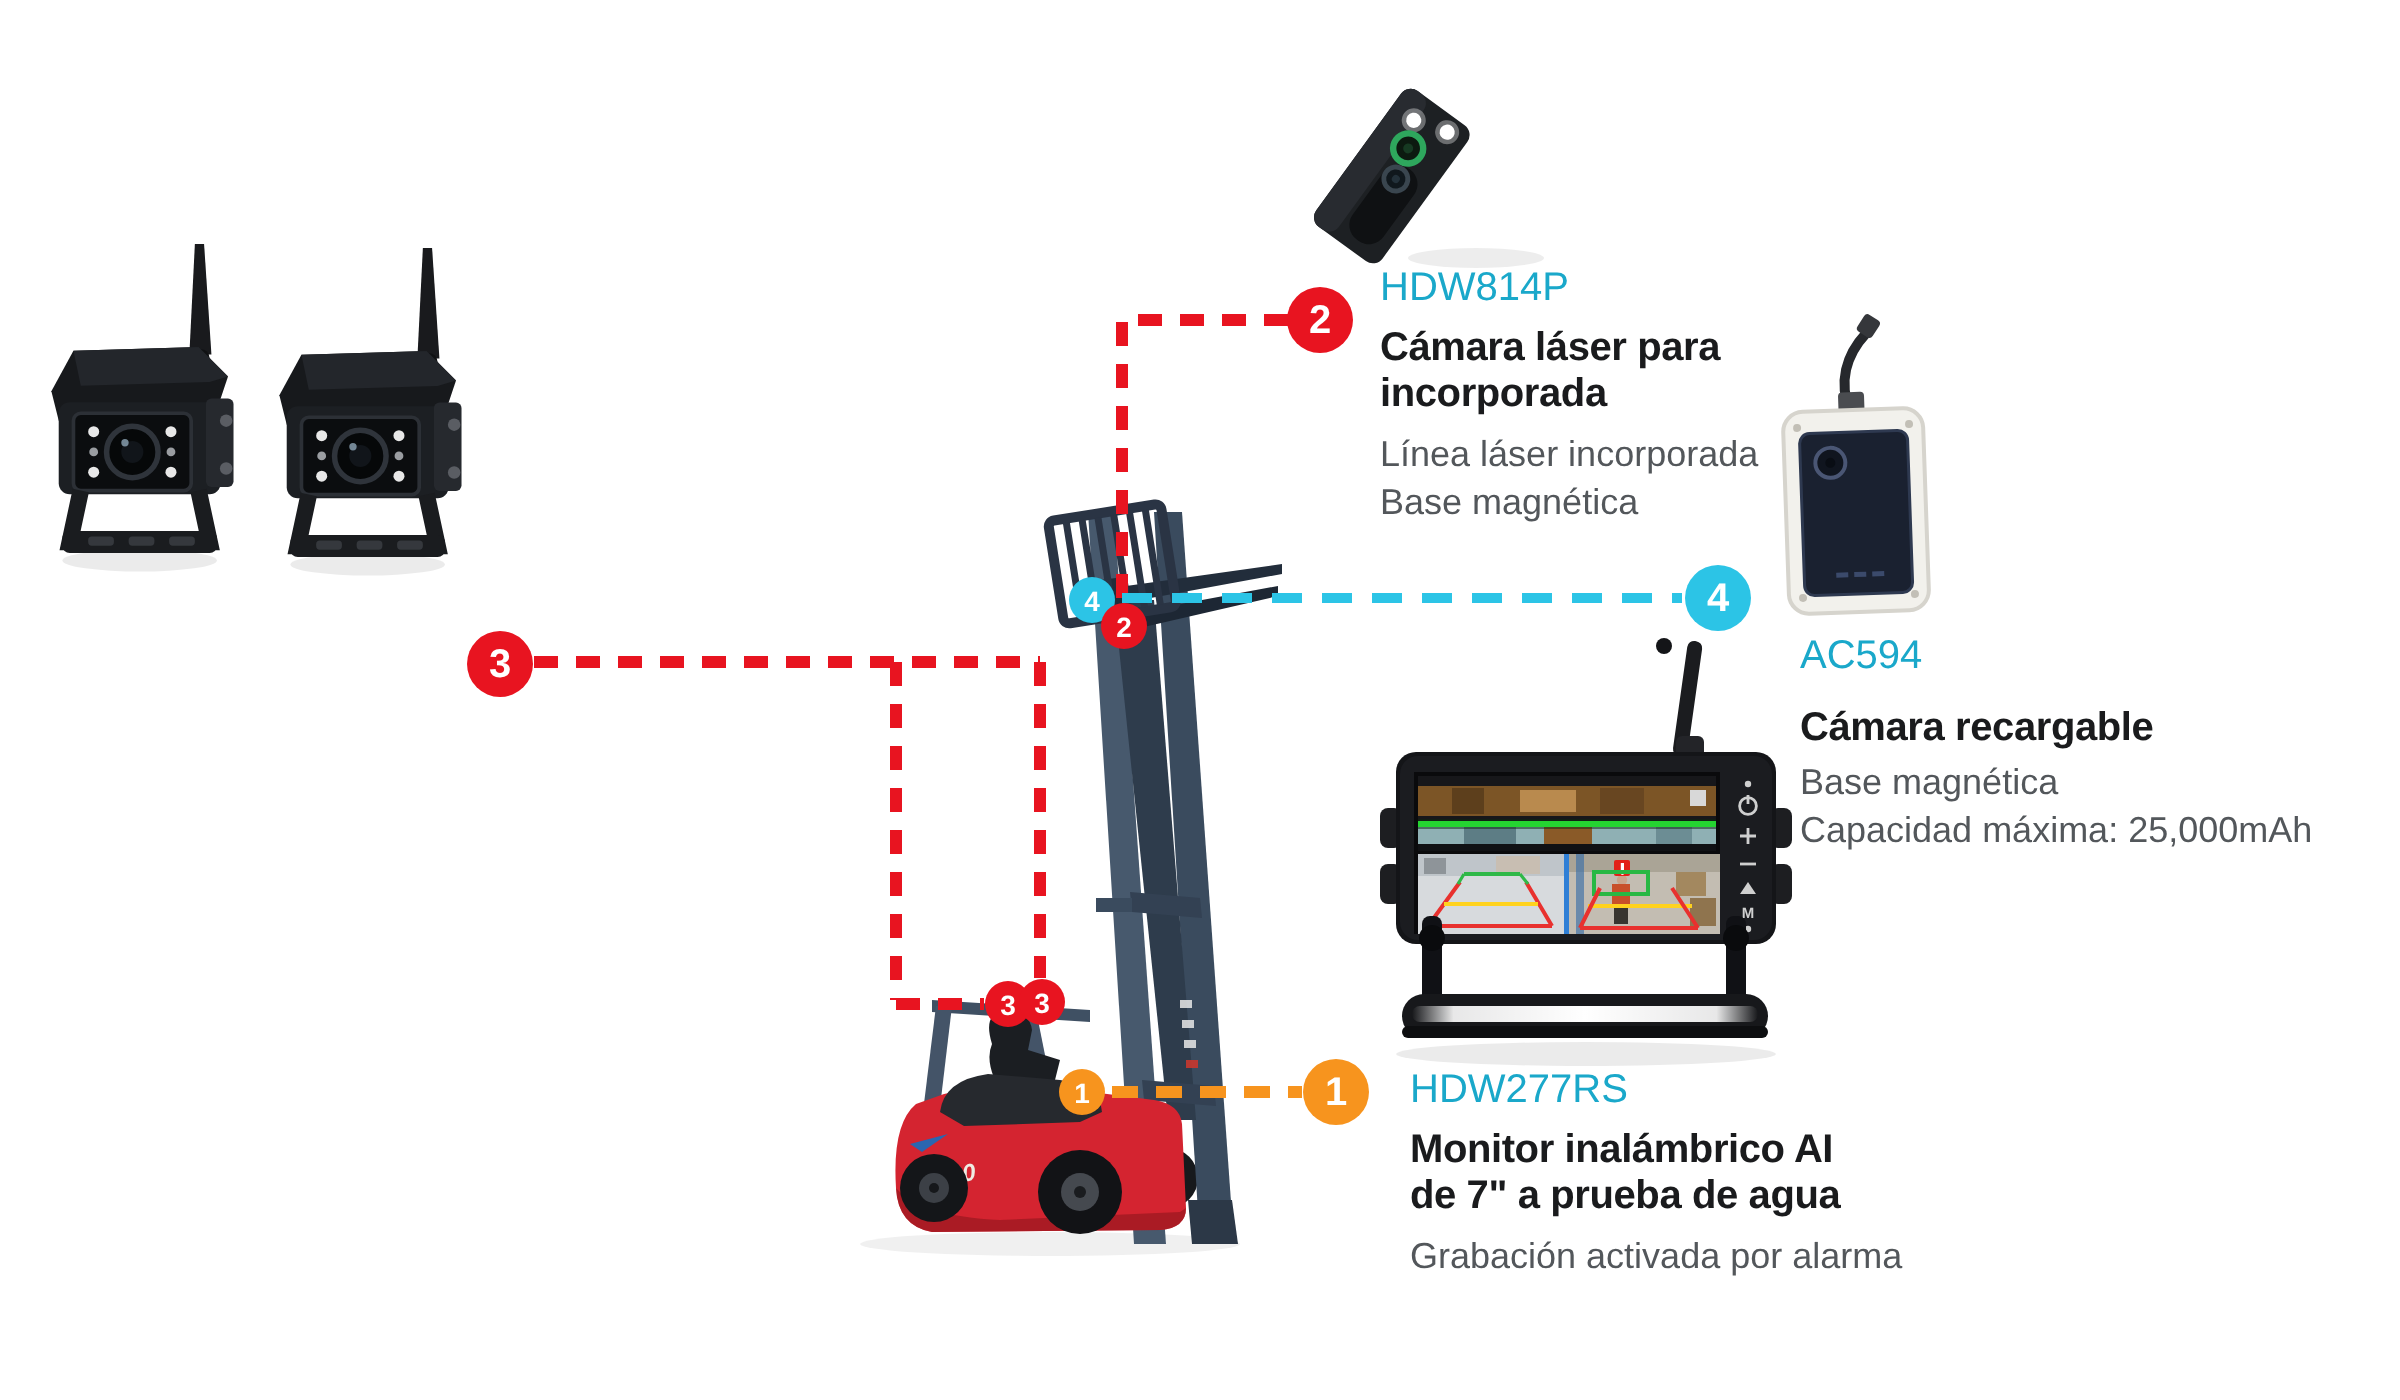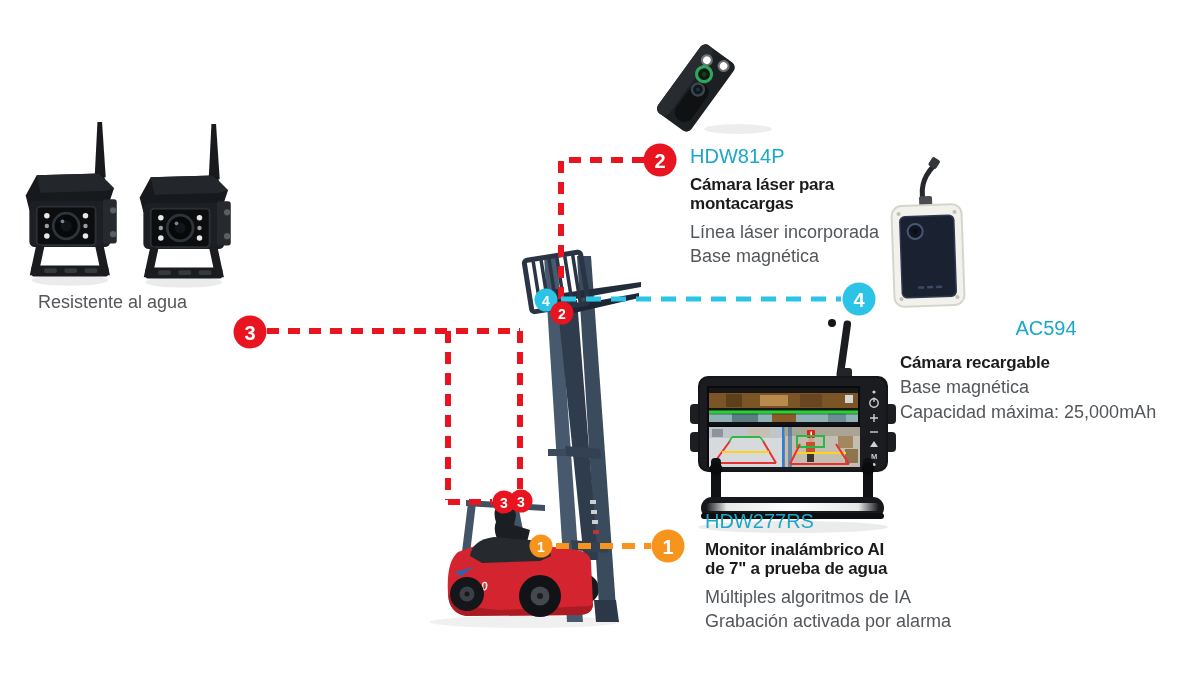--- a/index.html
+++ b/index.html
@@ -4,22 +4,22 @@
 <style>
   html,body { margin:0; padding:0; background:#ffffff; }
   #canvas {
     position:relative; width:1200px; height:700px; background:#ffffff;
     font-family:"Liberation Sans", sans-serif; overflow:hidden;
   }
   #art { position:absolute; left:0; top:0; width:1200px; height:700px; }
 
   .card { position:absolute; }
   .code { font-size:20px; color:var(--cyan-text); margin-bottom:7px; }
-  .code.gap { margin-bottom:13px;text-align:center; }
-  .title { font-size:17px; font-weight:bold; color:var(--title-text); line-height:1.14; letter-spacing:-0.2px; }
+  .code.gap { margin-bottom:13px; }
+  .title { font-size:20px; font-weight:bold; color:var(--title-text); line-height:1.14; letter-spacing:-0.2px; }
   .desc  { font-size:18px; color:var(--desc-text); line-height:1.24; margin-top:7px; }
   .desc div { margin-bottom:2px; }
 
   .badge {
     position:absolute; border-radius:50%; color:#ffffff; font-weight:bold;
     display:flex; align-items:center; justify-content:center;
     transform:translate(-50%,-50%); line-height:1;
   }
   .badge.big   { width:33px; height:33px; font-size:20px; }
   .badge.small { width:23px; height:23px; font-size:14px; }
@@ -258,47 +258,43 @@
   <div class="badge big cyan" style="left:859px; top:299px;">4</div>
   <div class="badge big orange" style="left:668px; top:546px;">1</div>
 
   <div class="badge small cyan" style="left:546px; top:300px;">4</div>
   <div class="badge small red" style="left:562px; top:313px;">2</div>
   <div class="badge small red" style="left:504px; top:502px;">3</div>
   <div class="badge small red" style="left:521px; top:501px;">3</div>
   <div class="badge small orange" style="left:541px; top:546px;">1</div>
 
   <div class="card" style="left:38px; top:284px; width:235px;">
-    <div class="desc">
-      <div>Resistente al agua</div>
-    </div>
   </div>
 
-  <div class="card" style="left:690px; top:145px; width:265px;">
+  <div class="card" style="left:690px; top:133px; width:265px;">
     <div class="code">HDW814P</div>
     <div class="title">Cámara láser para</div>
-    <div class="title">montacargas</div>
+    <div class="title">incorporada</div>
     <div class="desc">
       <div>Línea láser incorporada</div>
       <div>Base magnética</div>
     </div>
   </div>
 
   <div class="card" style="left:900px; top:317px; width:292px;">
     <div class="code gap">AC594</div>
     <div class="title">Cámara recargable</div>
     <div class="desc" style="margin-top:4px;">
       <div>Base magnética</div>
       <div>Capacidad máxima: 25,000mAh</div>
     </div>
   </div>
 
-  <div class="card" style="left:705px; top:510px; width:285px;">
+  <div class="card" style="left:705px; top:534px; width:285px;">
     <div class="code">HDW277RS</div>
     <div class="title">Monitor inalámbrico AI</div>
     <div class="title">de 7" a prueba de agua</div>
     <div class="desc">
-      <div>Múltiples algoritmos de IA</div>
       <div>Grabación activada por alarma</div>
     </div>
   </div>
 
 </div>
 
 </body></html>

